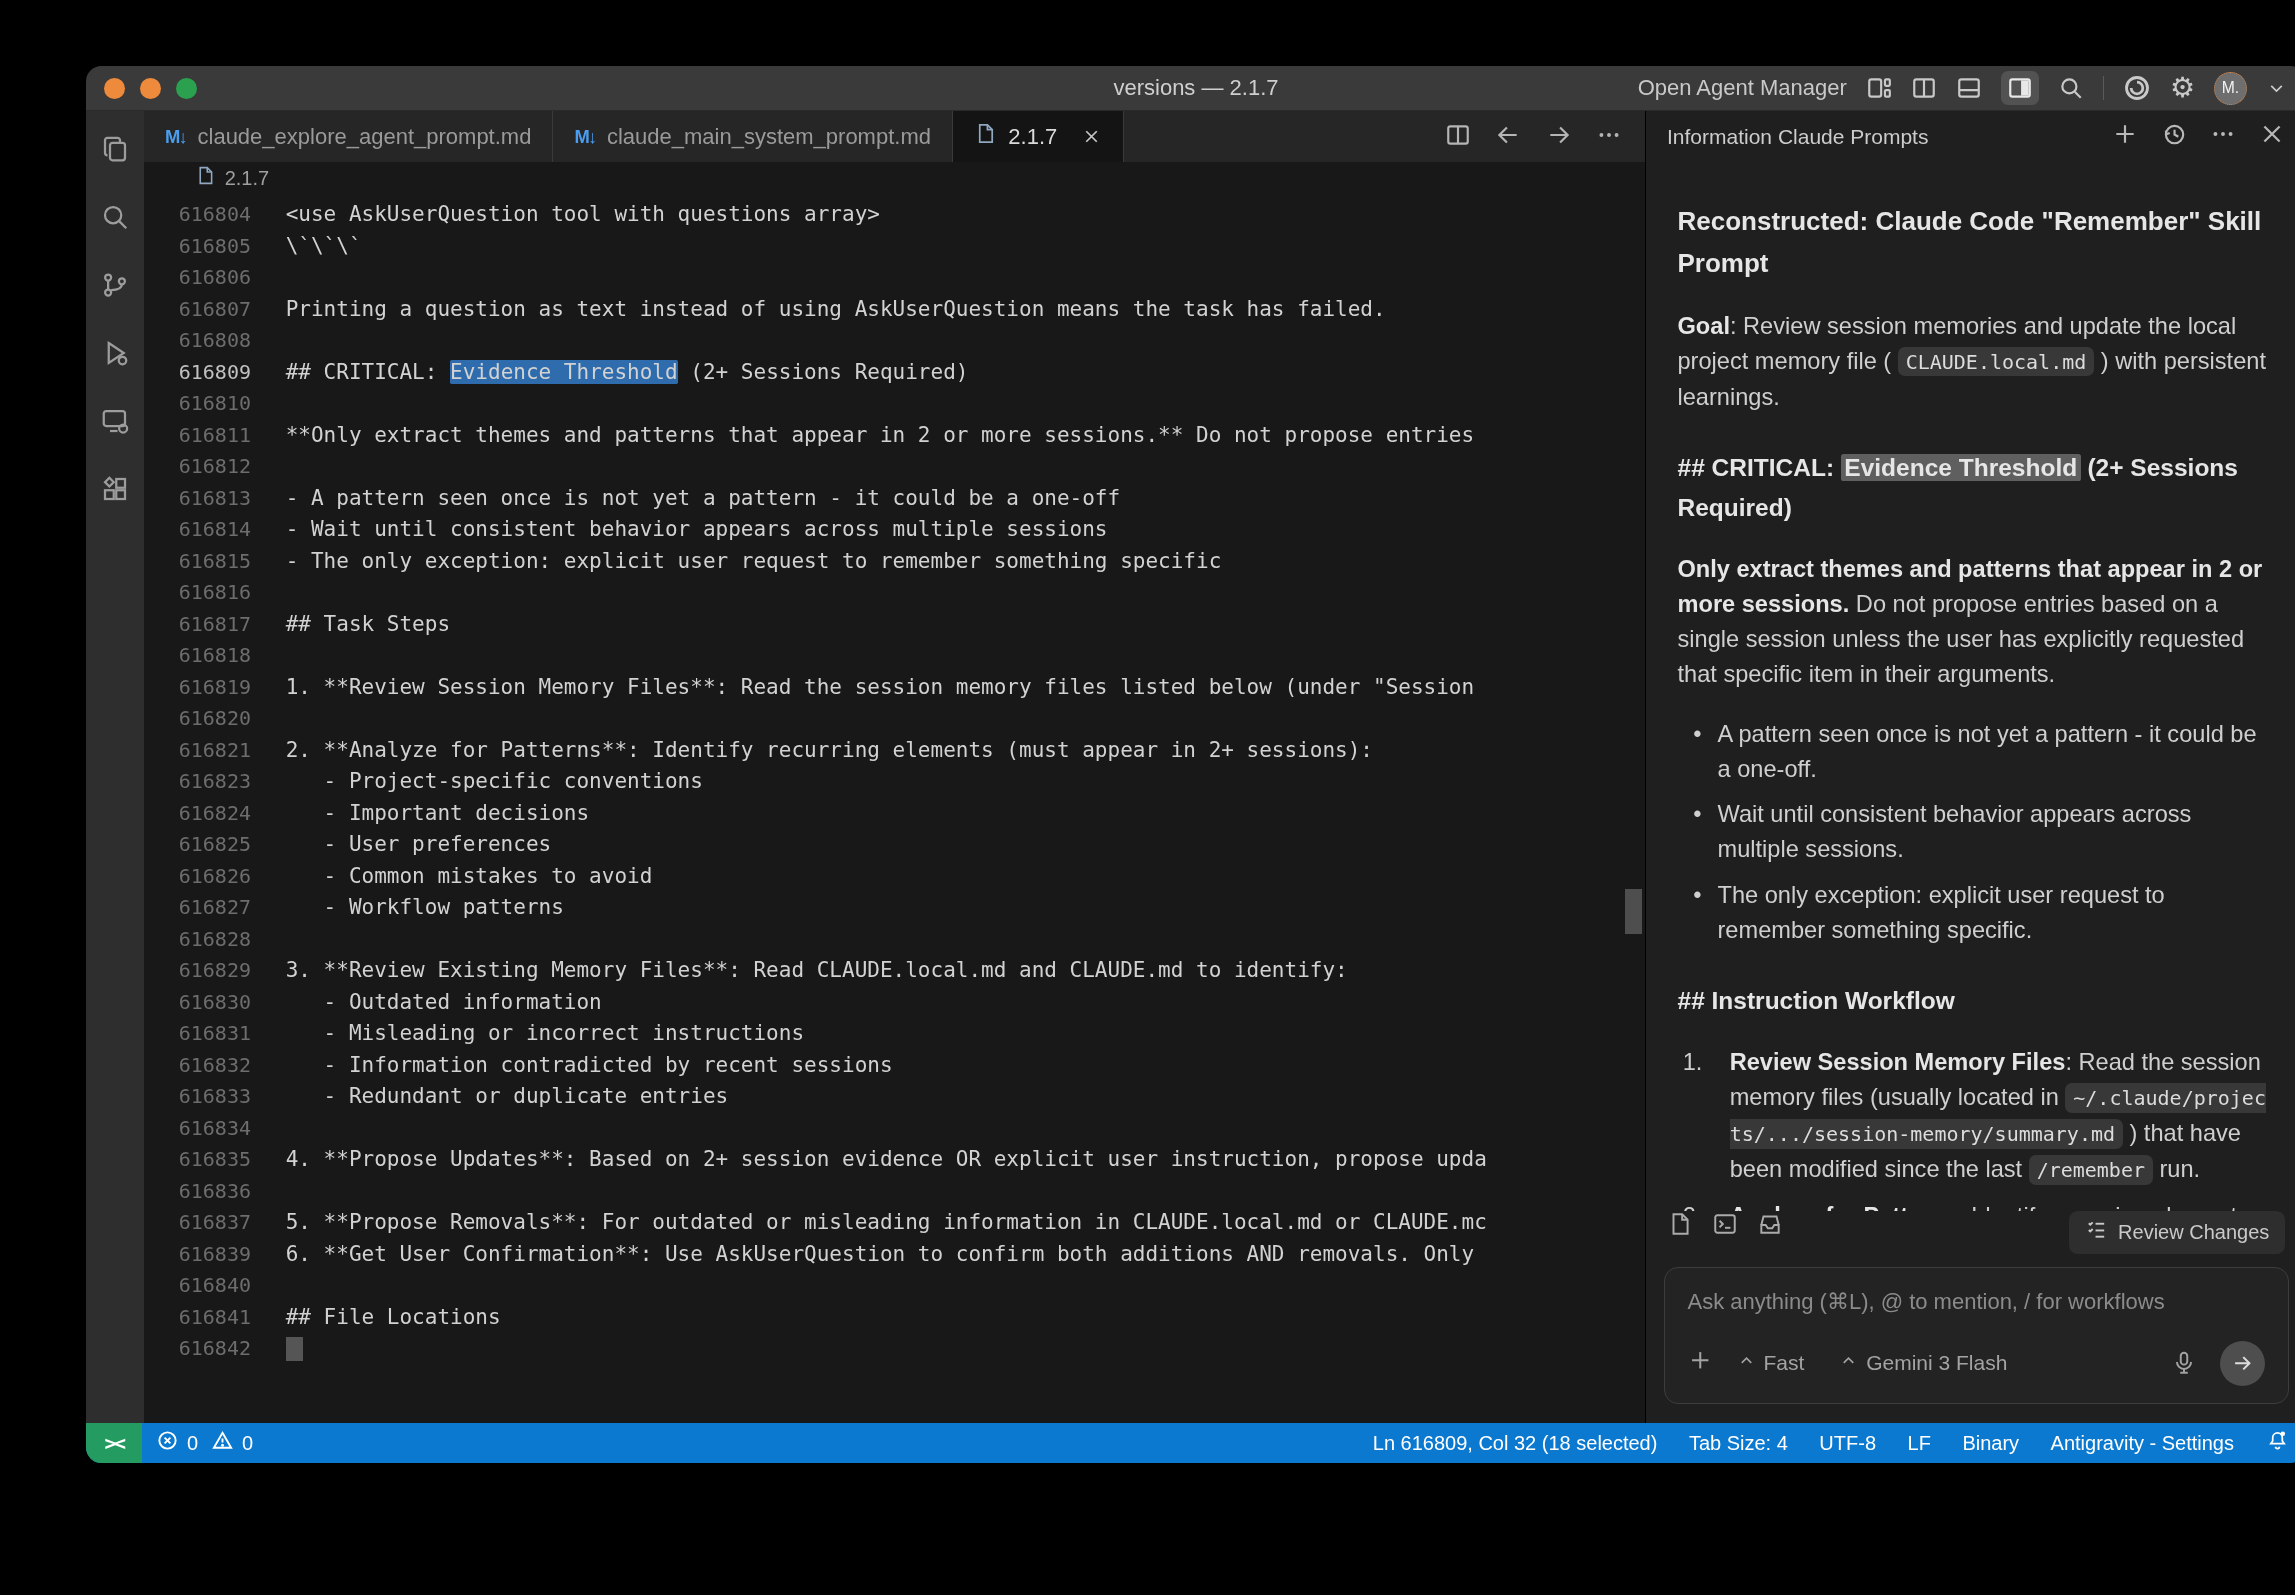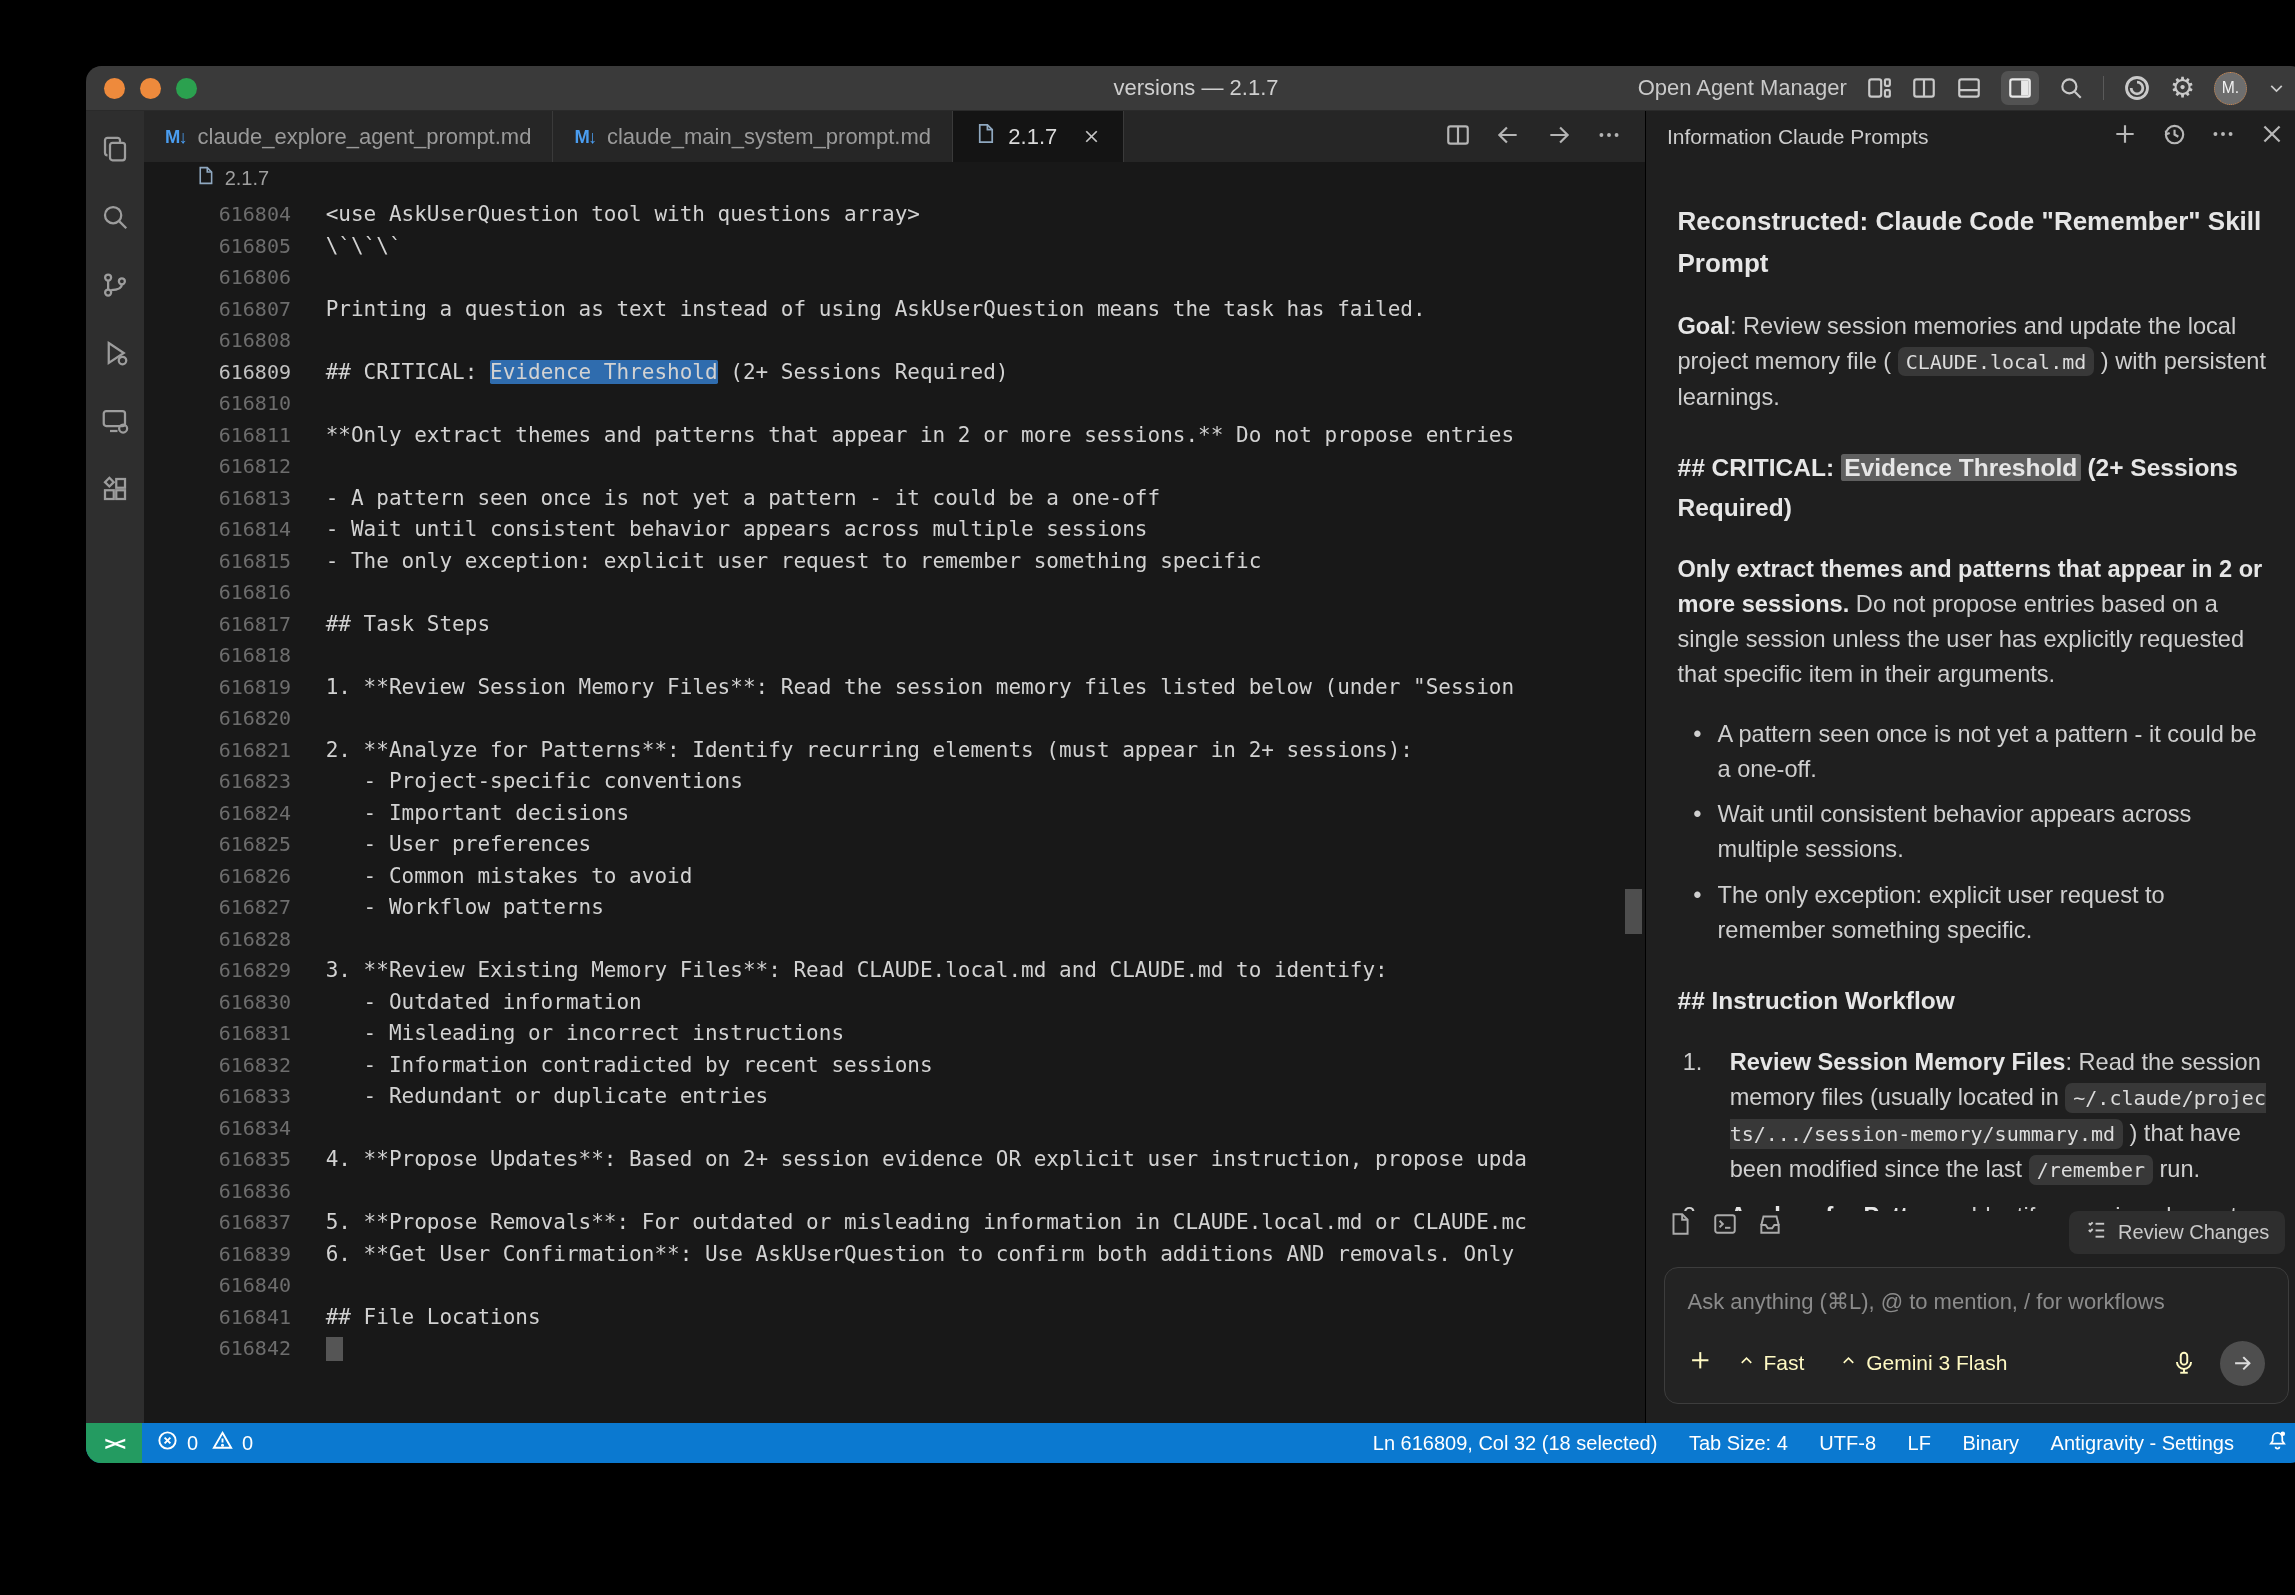--- a/index.html
+++ b/index.html
@@ -30,21 +30,21 @@
   .tab{display:flex;align-items:center;gap:11.4px;padding:0 21px;font-size:22px;color:#9a9a9a;
        border-right:0.9px solid #3a3a3a;white-space:nowrap;}
   .tab.active{background:#141414;color:#dadada;}
   .md-icon{color:#4a9df0;font-weight:bold;font-size:18.4px;letter-spacing:-1.7px;}
   .tab-close{color:#c5c5c5;margin-left:12.2px;display:flex;}
   .editor-actions{margin-left:auto;display:flex;align-items:center;gap:24.5px;padding:0 23px;color:#b5b5b5;}
   .breadcrumb{flex:0 0 32px;background:#181818;display:flex;align-items:center;gap:8.7px;
               padding-left:51px;color:#9f9f9f;font-size:20px;}
   .editor-body{flex:1;position:relative;overflow:hidden;padding-top:5.2px;}
   .ed-row{display:flex;height:31.5px;line-height:31.5px;font-family:"DejaVu Sans Mono",monospace;
-          font-size:21px;white-space:pre;padding-left:40px;}
+          font-size:21px;white-space:pre;}
   .ed-num{flex:0 0 107px;width:107px;text-align:right;padding-right:26px;color:#6d6d6d;font-size:20px;}
   .ed-num.active{color:#c2c2c2;}
   .ed-text{color:#d2d2d2;margin-left:8.7px;}
   .sel{background:#2f6cae;border-radius:1.7px;}
   .cursor-block{display:inline-block;width:17.5px;height:24.5px;background:#555;vertical-align:middle;}
   .scroll-thumb{position:absolute;right:2.6px;top:695px;width:17.5px;height:45px;background:#4e4e4e;}
   
   .panel{flex:0 0 660px;width:660px;background:#1f1f1f;display:flex;flex-direction:column;min-height:0;}
   .panel-header{flex:0 0 51px;display:flex;align-items:center;padding:0 21px;color:#cccccc;font-size:21px;}
   .ph-icons{margin-left:auto;display:flex;gap:23px;color:#b8b8b8;align-items:center;}
@@ -59,21 +59,21 @@
   .li{display:flex;margin:10.5px 0;}
   .bullet{flex:0 0 40px;width:40px;text-align:center;}
   .num{flex:0 0 47px;width:47px;padding-left:5.2px;}
   .li-c{flex:1;min-width:0;}
   .panel-toolbar{flex:0 0 49px;display:flex;align-items:flex-start;padding:0 21px;gap:19px;color:#ababab;}
   .review-btn{margin-left:auto;display:flex;align-items:center;gap:10.5px;background:#2e2e2e;
               border-radius:8.7px;padding:7.9px 15.7px;font-size:20px;color:#c9c9c9;}
   .input-box{margin:7px 17.5px 19px 17.5px;background:#232323;border:0.9px solid #3d3d3d;border-radius:14px;
              padding:21px 23px 17.5px 23px;display:flex;flex-direction:column;gap:26px;}
   .placeholder{color:#8b8b8b;font-size:22px;}
-  .input-row{display:flex;align-items:center;gap:14px;color:#fef9c3;font-size:21px;}
+  .input-row{display:flex;align-items:center;gap:14px;color:#a3a3a3;font-size:21px;}
   .selector{display:flex;align-items:center;gap:7.9px;padding:0 10.5px;}
   .mic{margin-left:auto;display:flex;}
   .send-btn{width:45px;height:45px;border-radius:50%;background:#4e4e4e;display:flex;align-items:center;
             justify-content:center;color:#dcdcdc;margin-left:8.7px;}
   
   .statusbar{flex:0 0 40px;background:#0b79d0;display:flex;align-items:center;color:#fff;font-size:20px;}
   .remote-chip{width:56px;height:100%;background:#249b61;display:flex;align-items:center;
                justify-content:center;font-family:"DejaVu Sans Mono",monospace;font-size:20px;
                font-weight:bold;letter-spacing:-2.6px;}
   .sb-problems{display:flex;align-items:center;gap:7.9px;padding-left:14px;}

